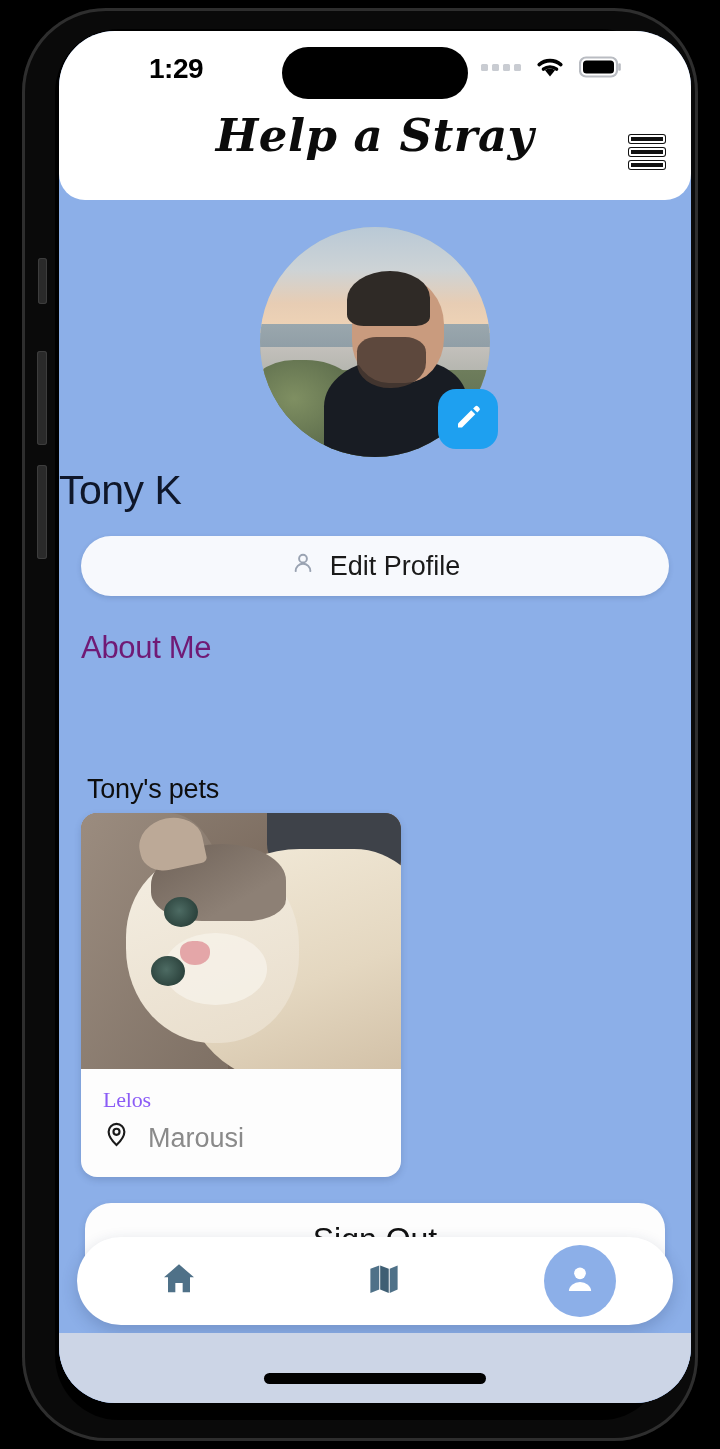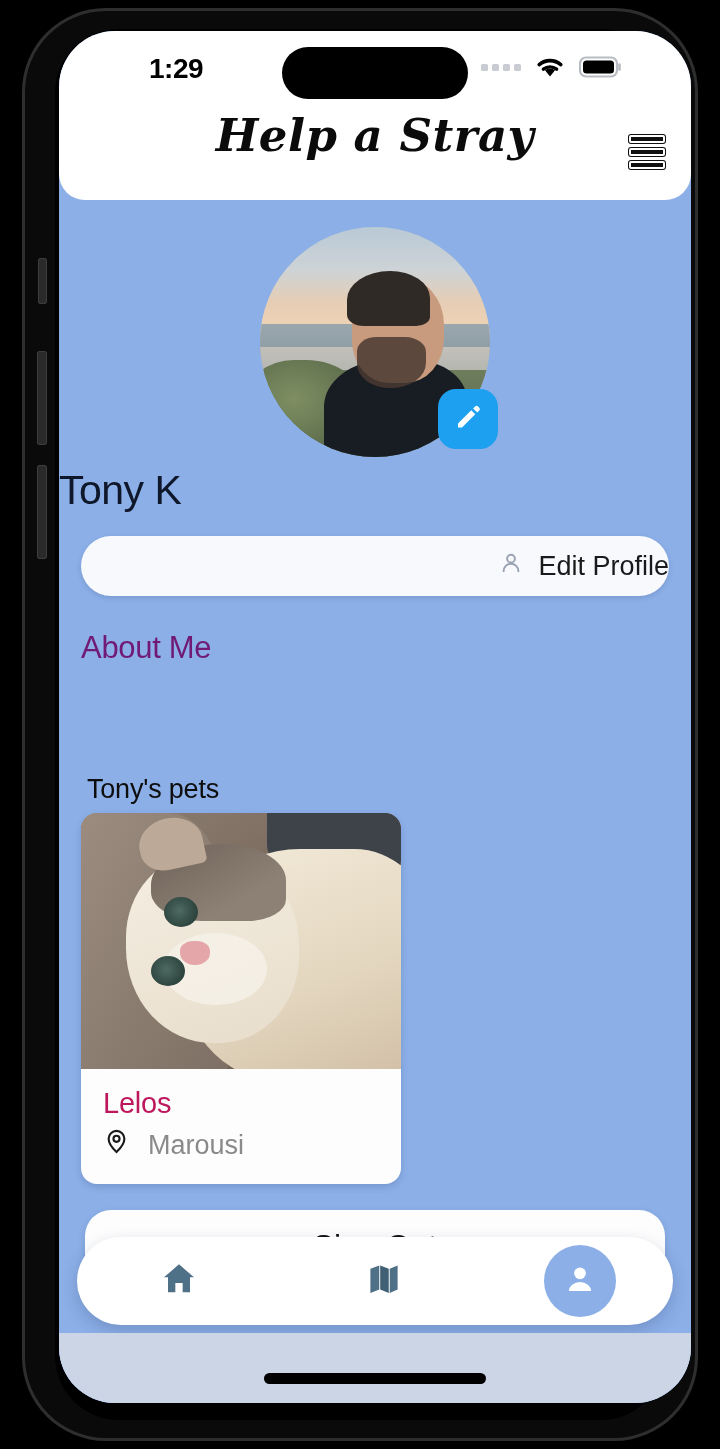--- a/index.html
+++ b/index.html
@@ -243,21 +243,21 @@
     gap: 18px;
     margin: 22px 22px 0;
   }
   .action-pill {
     flex: 1;
     height: 60px;
     background: #f7f9fd;
     border-radius: 30px;
     display: flex;
     align-items: center;
-    justify-content: flex-end;
+    justify-content: center;
     gap: 14px;
     font-size: 27px;
     color: #1a1a1a;
     box-shadow: 0 2px 5px rgba(40,60,100,.18);
   }
 
   
   #about-section { margin: 34px 22px 0; }
   #about-title {
     font-size: 31px;
@@ -346,23 +346,24 @@
     border-radius: 50% 50% 60% 60%;
   }
   #cat-muzzle {
     position:absolute; left:26%; top:47%; width:32%; height:28%;
     background: #f6f1e7;
     border-radius: 50%;
     opacity:.85;
   }
   .pet-info { padding: 18px 22px 22px; }
   .pet-name {
-    font-size: 29px;
-    color: #be185d;
+    font-size: 22px;
+    color: #8b5cf6;
     letter-spacing: -0.2px;
+    font-family: Liberation Serif, serif;
   }
   .pet-location {
     display: flex;
     align-items: center;
     gap: 18px;
     margin-top: 8px;
     font-size: 27px;
     color: #8a8a8a;
   }
 

